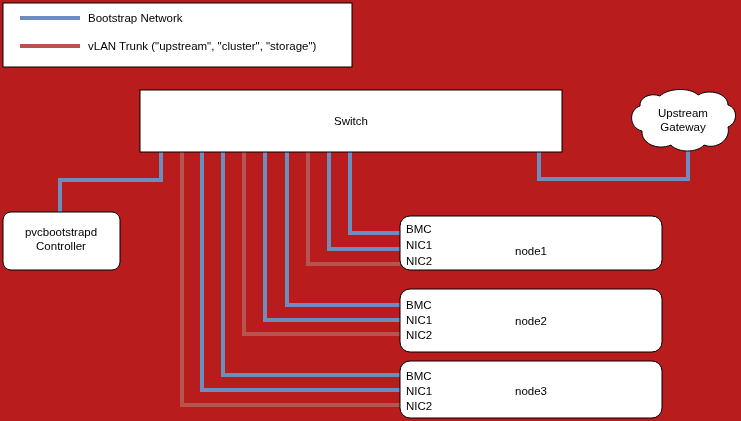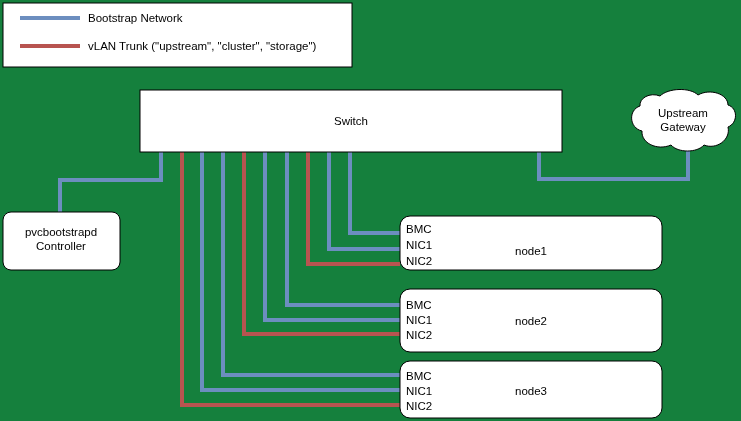--- a/index.html
+++ b/index.html
@@ -7,21 +7,21 @@
     padding: 0;
     background: #ffffff;
   }
   body {
     font-family: "Liberation Sans", sans-serif;
   }
   #canvas {
     position: relative;
     width: 741px;
     height: 421px;
-    background: #15803d;
+    background: #b91c1c;
     overflow: hidden;
   }
   #diagram-svg {
     position: absolute;
     left: 0;
     top: 0;
     width: 741px;
     height: 421px;
   }
   .node-text {

